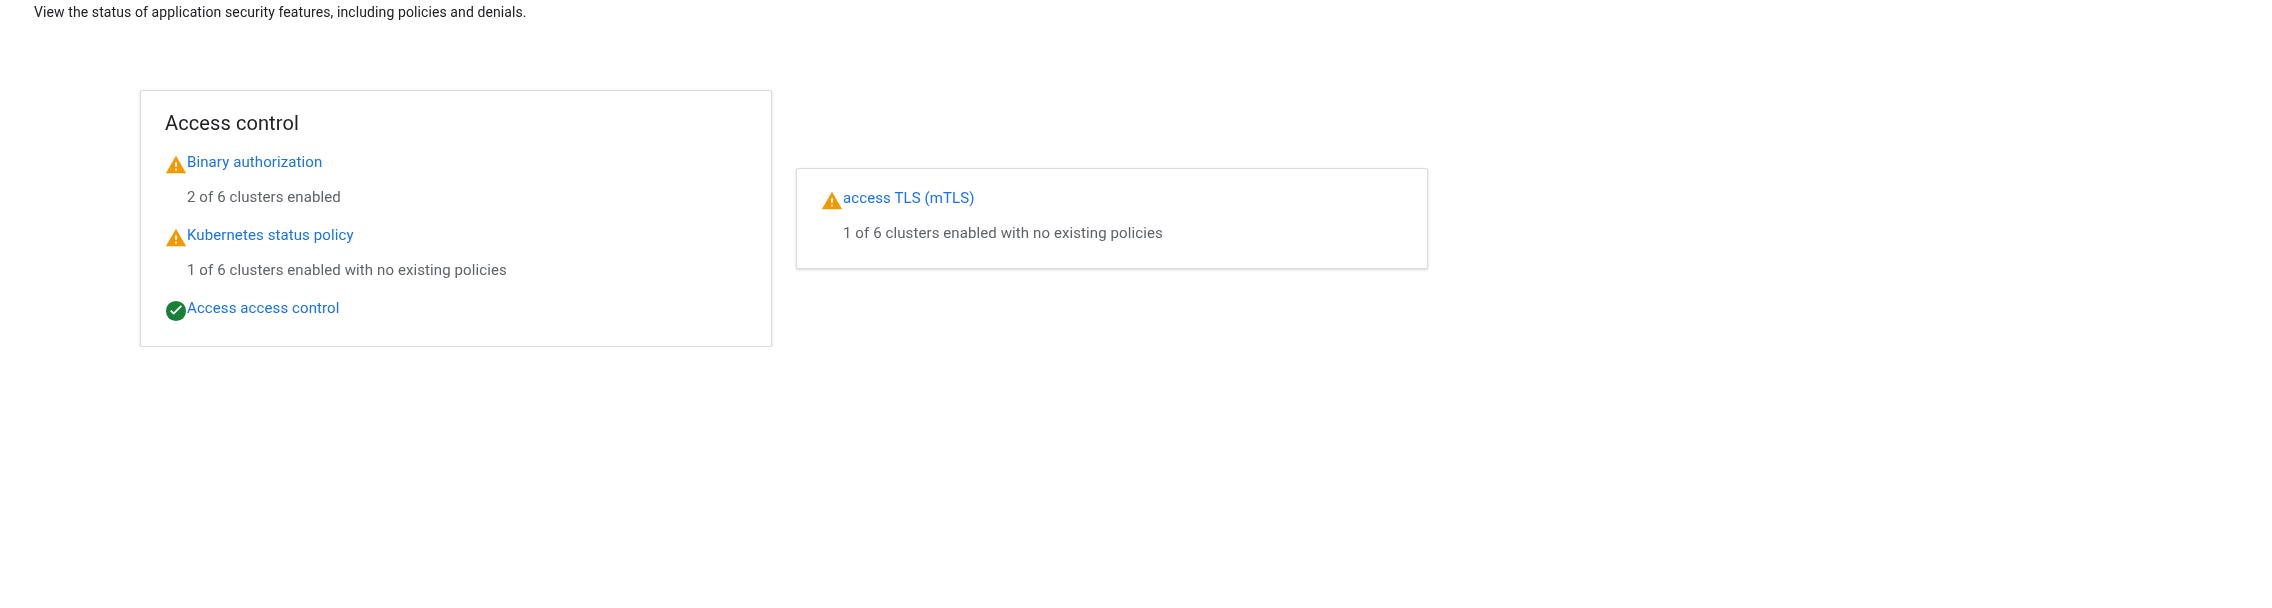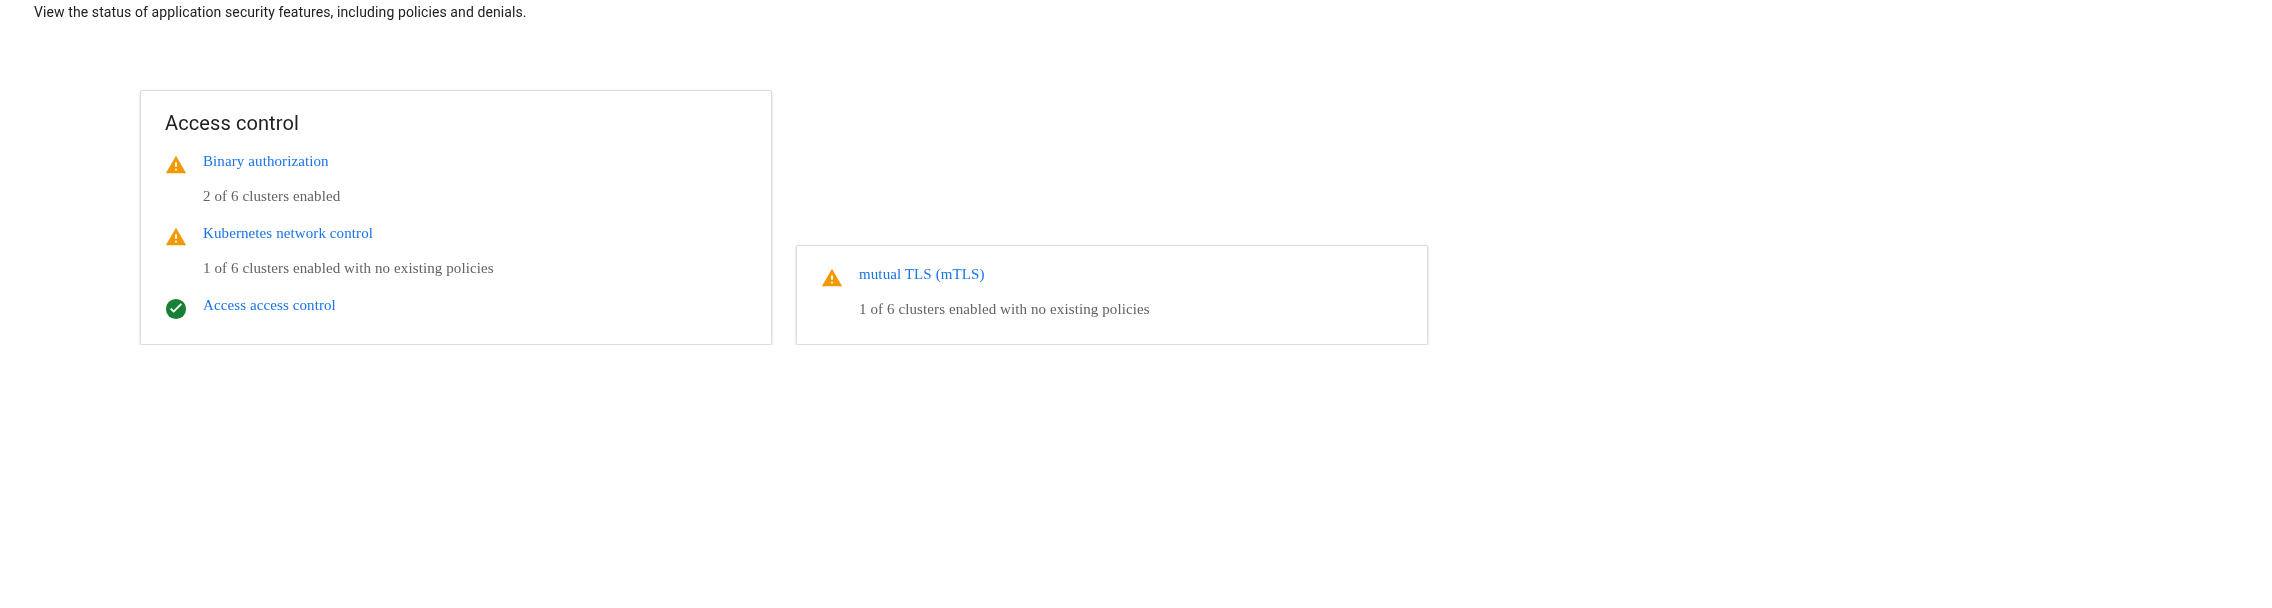--- a/index.html
+++ b/index.html
@@ -18,43 +18,41 @@
       color: #202124;
       padding: 4px 0 0 0;
       letter-spacing: 0.1px;
       margin-left: 34px;
     }
     .cards-container {
       display: flex;
       gap: 24px;
       margin-top: 70px;
       margin-left: 140px;
-      align-items: flex-end;
+      align-items: center;
     }
     .card {
       background: #fff;
       border: 1px solid #dadce0;
       border-radius: 2px;
       box-shadow: 0 1px 3px rgba(60,64,67,0.15), 0 1px 2px rgba(60,64,67,0.08);
       padding: 20px 24px 24px 24px;
       width: 632px;
     }
     .card-title {
       font-size: 20px;
       font-weight: 400;
       color: #202124;
       margin-bottom: 18px;
       letter-spacing: 0.1px;
     }
     .feature-row {
       display: flex;
       align-items: flex-start;
-      gap: 16px;
       margin-bottom: 18px;
-      font-family: Liberation Serif, serif;
     }
     .feature-row:last-child {
       margin-bottom: 0;
     }
     .feature-icon {
       flex-shrink: 0;
       width: 22px;
       height: 22px;
       margin-top: 1px;
     }
@@ -100,21 +98,21 @@
     </div>
 
     <div class="feature-row">
       <span class="feature-icon">
         <svg viewBox="0 0 24 24" width="22" height="22">
           <path fill="#f29900" d="M1 21h22L12 2 1 21z"></path>
           <path fill="#fff" d="M13 18h-2v-2h2v2zm0-4h-2v-5h2v5z"></path>
         </svg>
       </span>
       <div class="feature-content">
-        <a class="feature-link">Kubernetes network control</a>
+        <a class="feature-link">Kubernetes status policy</a>
         <div class="feature-status">1 of 6 clusters enabled with no existing policies</div>
       </div>
     </div>
 
     <div class="feature-row">
       <span class="feature-icon">
         <svg viewBox="0 0 24 24" width="22" height="22">
           <circle cx="12" cy="12" r="11" fill="#188038"></circle>
           <path fill="#fff" d="M9.5 16.2l-4-4 1.4-1.4 2.6 2.6 7.6-7.6 1.4 1.4z"></path>
         </svg>
@@ -129,20 +127,20 @@
   <div class="card">
 
     <div class="feature-row">
       <span class="feature-icon">
         <svg viewBox="0 0 24 24" width="22" height="22">
           <path fill="#f29900" d="M1 21h22L12 2 1 21z"></path>
           <path fill="#fff" d="M13 18h-2v-2h2v2zm0-4h-2v-5h2v5z"></path>
         </svg>
       </span>
       <div class="feature-content">
-        <a class="feature-link">mutual TLS (mTLS)</a>
+        <a class="feature-link">access TLS (mTLS)</a>
         <div class="feature-status">1 of 6 clusters enabled with no existing policies</div>
       </div>
     </div>
 
   </div>
 
 </div>
 
 </body></html>

